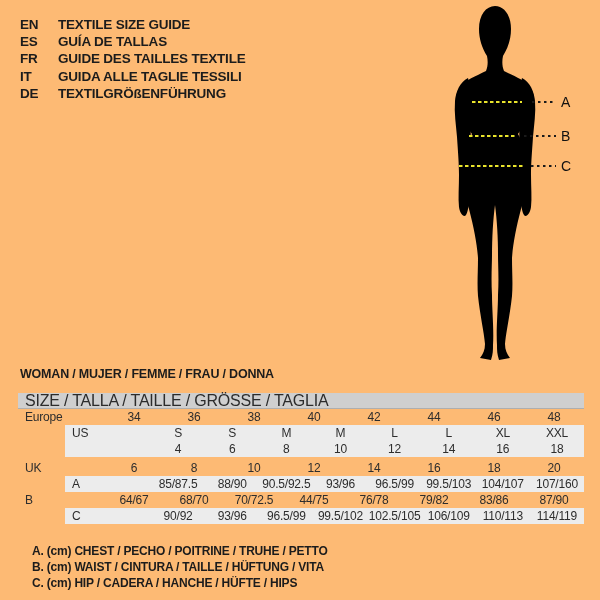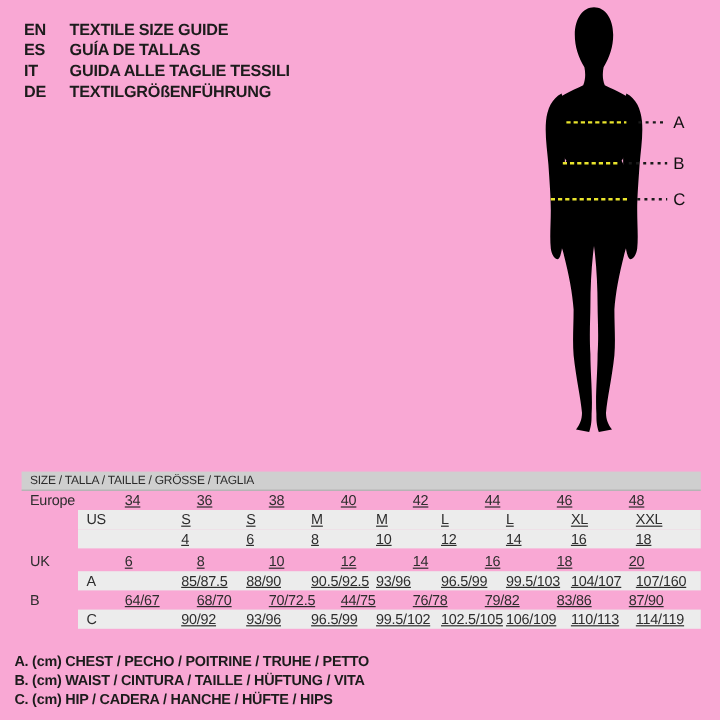--- a/index.html
+++ b/index.html
@@ -1,16 +1,16 @@
 <!DOCTYPE html>
 <html><head>
 <meta charset="utf-8">
 <style>
   html,body{margin:0;padding:0;background:#fff;}
-  .canvas{position:relative;width:600px;height:600px;background:#f9a8d4;
+  .canvas{position:relative;width:600px;height:600px;background:#fdba74;
     font-family:"Liberation Sans",sans-serif;overflow:hidden;color:#1c1c1c;}
 
   
   .lang-list{position:absolute;top:16px;left:20px;}
   .lang-row{display:flex;font-weight:bold;font-size:13.5px;line-height:17.2px;
     letter-spacing:-0.2px;color:#1c1c1c;white-space:nowrap;}
   .lang-code{width:38px;flex:0 0 38px;}
 
   
   .figure-svg{position:absolute;left:437px;top:0;}
@@ -18,48 +18,52 @@
   .m-a{top:94px}.m-b{top:128px}.m-c{top:158px}
 
   
   .section-title{position:absolute;left:20px;top:367px;font-weight:bold;
     font-size:12.5px;letter-spacing:-0.2px;}
 
   
   .stable{position:absolute;left:18px;top:393px;width:566px;font-size:12px;
     color:#2d2d2d;letter-spacing:-0.2px;}
   .thead{background:#cfcfcf;height:15px;line-height:15px;padding-left:7px;
-    font-size:10px;color:#2b2b2b;border-bottom:1px solid #aeaeae;}
+    font-size:16px;color:#2b2b2b;border-bottom:1px solid #aeaeae;}
   .trow{display:flex;height:16px;line-height:16px;}
   .trow.shade{background:#ececec;margin-left:47px;}
   .rows .trow:nth-child(3){margin-bottom:3px;}
   .rlabel{width:86px;flex:0 0 86px;padding-left:7px;box-sizing:border-box;}
-  .cell{flex:1;text-decoration:underline;}
-
-  
-  .legend{position:absolute;left:12px;top:543px;font-weight:bold;font-size:12px;
+  .cell{flex:1;text-align:center;}
+
+  
+  .legend{position:absolute;left:32px;top:543px;font-weight:bold;font-size:12px;
     line-height:16px;letter-spacing:-0.2px;}
 </style>
 </head>
 <body>
 
 <div class="canvas">
 
   <div class="lang-list">
 
       <div class="lang-row">
         <span class="lang-code">EN</span>
         <span class="lang-text">TEXTILE SIZE GUIDE</span>
       </div>
 
       <div class="lang-row">
         <span class="lang-code">ES</span>
         <span class="lang-text">GUÍA DE TALLAS</span>
       </div>
 
+      <div class="lang-row">
+        <span class="lang-code">FR</span>
+        <span class="lang-text">GUIDE DES TAILLES TEXTILE</span>
+      </div>
 
       <div class="lang-row">
         <span class="lang-code">IT</span>
         <span class="lang-text">GUIDA ALLE TAGLIE TESSILI</span>
       </div>
 
       <div class="lang-row">
         <span class="lang-code">DE</span>
         <span class="lang-text">TEXTILGRÖßENFÜHRUNG</span>
       </div>
@@ -102,20 +106,21 @@
     <line x1="32" y1="136" x2="79" y2="136" stroke="#e9e42c" stroke-width="2" stroke-dasharray="3.5 2.5"></line>
     <line x1="22" y1="166" x2="87" y2="166" stroke="#e9e42c" stroke-width="2" stroke-dasharray="3.5 2.5"></line>
     <line x1="95" y1="102" x2="119" y2="102" stroke="#1a1a1a" stroke-width="2" stroke-dasharray="2.5 3.5"></line>
     <line x1="87" y1="136" x2="119" y2="136" stroke="#1a1a1a" stroke-width="2" stroke-dasharray="2.5 3.5"></line>
     <line x1="94" y1="166" x2="119" y2="166" stroke="#1a1a1a" stroke-width="2" stroke-dasharray="2.5 3.5"></line>
   </svg>
   <span class="marker m-a">A</span>
   <span class="marker m-b">B</span>
   <span class="marker m-c">C</span>
 
+  <div class="section-title">WOMAN / MUJER / FEMME / FRAU / DONNA</div>
 
   <div class="stable">
     <div class="thead">SIZE / TALLA / TAILLE / GRÖSSE / TAGLIA</div>
     <div class="rows">
 
         <div class="trow">
           <span class="rlabel">Europe</span>
           <span class="cell">34</span>
           <span class="cell">36</span>
           <span class="cell">38</span>

